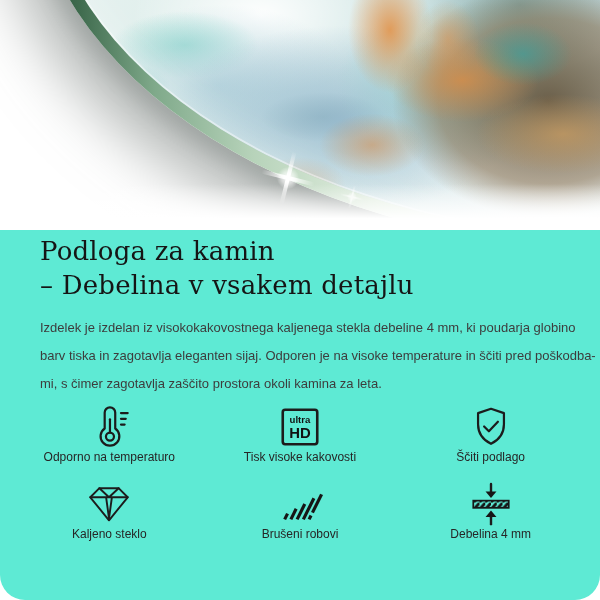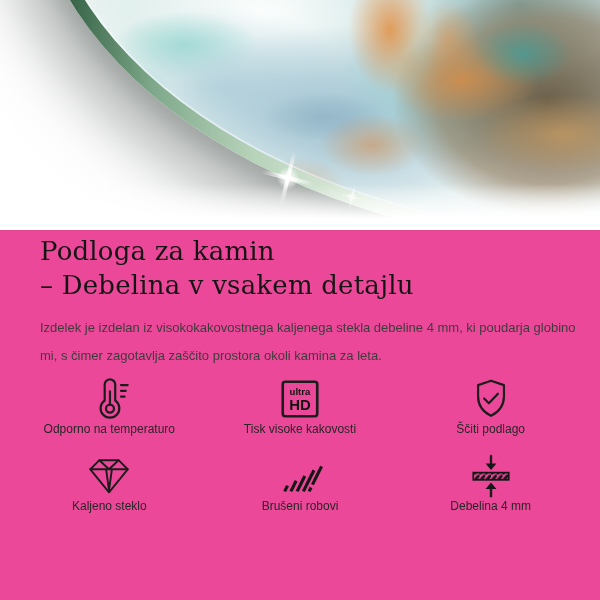--- a/index.html
+++ b/index.html
@@ -1,21 +1,21 @@
 <!DOCTYPE html>
 <html><head>
 <meta charset="utf-8">
 <style>
   html,body{margin:0;padding:0;}
   body{
     width:600px;height:600px;overflow:hidden;background:#ffffff;
     font-family:"Liberation Sans", sans-serif;
     -webkit-font-smoothing:antialiased;
   }
-  .page{position:relative;width:600px;height:600px;background:#ec4899;}
+  .page{position:relative;width:600px;height:600px;background:#5eead4;border-radius:25px;}
 
   
   .hero{position:relative;width:600px;height:230px;overflow:hidden;background:#fff;}
   .disc{
     position:absolute;left:30px;top:-529px;width:1240px;height:782px;border-radius:50%;
     background:linear-gradient(to right,#1d4531 0%,#3f6b4e 4%,#7fa98a 10%,#b7d3ba 18%,#e2eee0 28%,#f8fbf8 40%,#ffffff 60%,#f2f7f2 100%);
     box-shadow:-30px 34px 58px rgba(108,116,112,.5), -6px 10px 18px rgba(110,120,115,.3);
   }
   .disc-face{
     position:absolute;left:13px;top:13px;right:13px;bottom:13px;border-radius:50%;
@@ -101,20 +101,21 @@
     </div>
   </div>
 
   <div class="content">
     <h1 class="title">
       <span>Podloga za kamin</span>
       <span>– Debelina v vsakem detajlu</span>
     </h1>
     <p class="desc">
       <span>Izdelek je izdelan iz visokokakovostnega kaljenega stekla debeline 4 mm, ki poudarja globino</span>
+      <span>barv tiska in zagotavlja eleganten sijaj. Odporen je na visoke temperature in ščiti pred poškodba-</span>
       <span>mi, s čimer zagotavlja zaščito prostora okoli kamina za leta.</span>
     </p>
   </div>
 
   <div class="features">
 
     <div class="feature">
       <div class="icon-wrap">
         <svg viewBox="0 0 48 48">
           <path class="icon-stroke" d="M19.5 9 a5.5 5.5 0 0 1 11 0 v16.6 a9.8 9.8 0 1 1 -11 0 z"></path>

